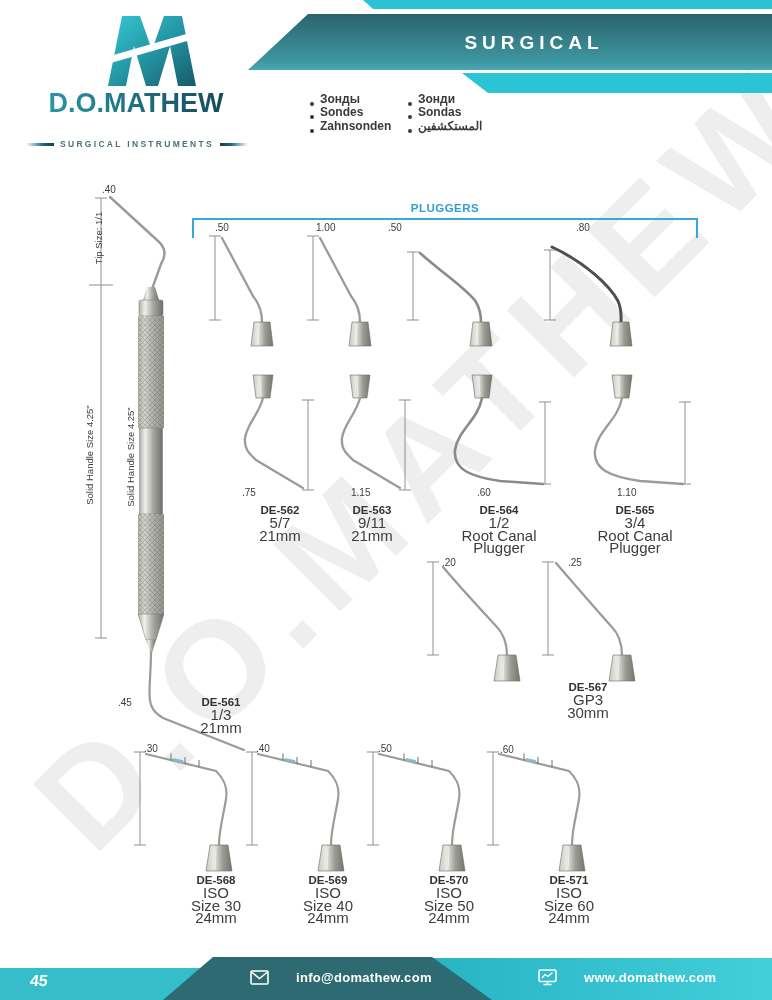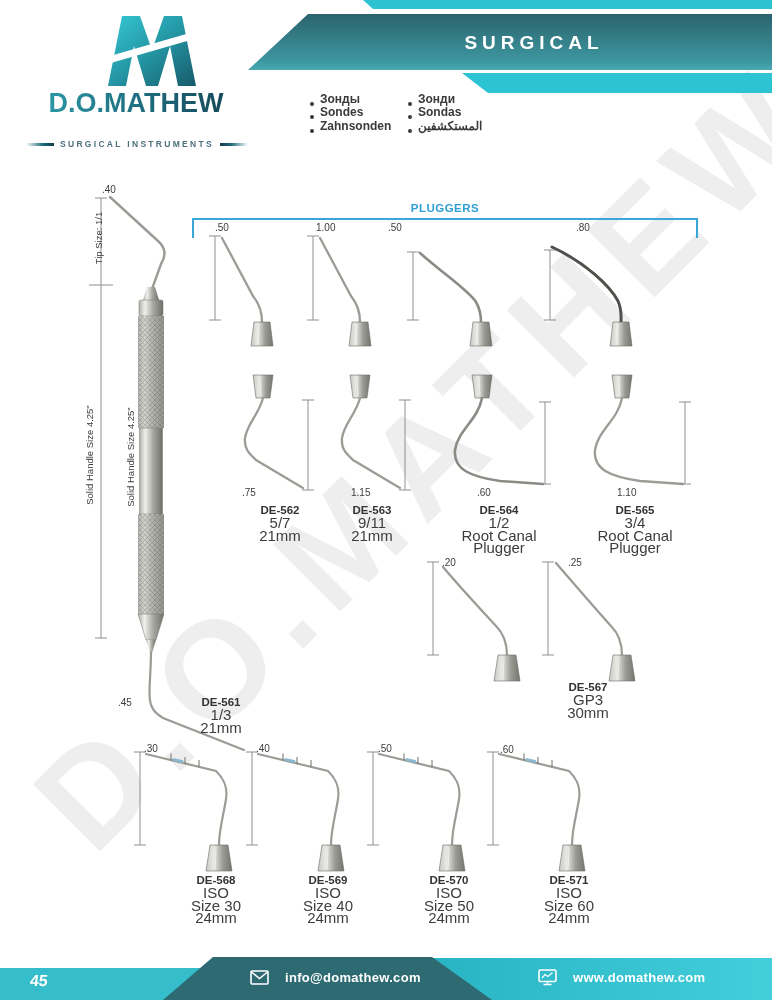--- a/index.html
+++ b/index.html
@@ -58,21 +58,21 @@
 
   
   .foot-bar{position:absolute;left:0;top:968px;width:772px;height:32px;background:#35bdcb;z-index:2;}
   .foot-right{position:absolute;left:432px;top:958px;width:340px;height:42px;
               background:linear-gradient(90deg,#29b4c3,#43cedc);
               clip-path:polygon(0 0,100% 0,100% 100%,60px 100%);z-index:3;}
   .foot-dark{position:absolute;left:163px;top:957px;width:329px;height:43px;background:#2d6a72;
              clip-path:polygon(50px 0,269px 0,329px 100%,0 100%);z-index:4;}
   .foot-page{position:absolute;left:30px;top:972px;color:#fff;font-size:16px;font-weight:800;
              transform:skewX(-6deg);z-index:5;}
-  .foot-item{position:absolute;display:flex;align-items:center;gap:16px;color:#fff;
+  .foot-item{position:absolute;display:flex;align-items:center;gap:27px;color:#fff;
              font-size:13px;font-weight:700;letter-spacing:0.3px;z-index:5;}
 
   svg.art{position:absolute;left:0;top:0;z-index:1;}
 </style>
 </head>
 <body>
 
 <div class="page">
 
   <div class="watermark">D.O.MATHEW</div>

